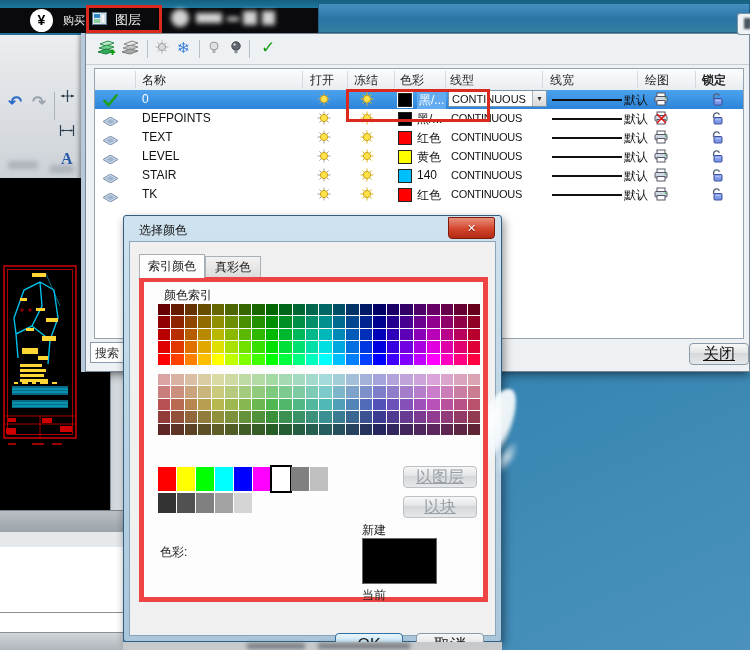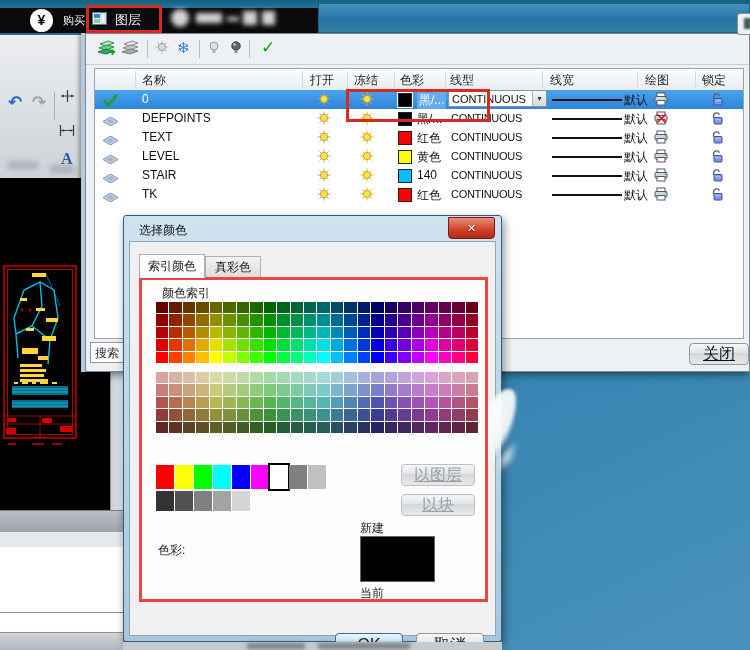--- a/index.html
+++ b/index.html
@@ -76,21 +76,21 @@
   #color-dialog{left:123px;top:215px;width:379px;height:427px;background:linear-gradient(#cfe2ef,#a9c6da);
     border:1px solid #2e5f83;border-radius:3px;box-shadow:2px 4px 10px rgba(0,0,0,.45);box-sizing:border-box;}
   .cd-title{position:absolute;left:15px;top:6px;font-size:12px;color:#111;}
   .cd-close{position:absolute;left:324px;top:1px;width:45px;height:20px;background:linear-gradient(#e8907c,#d4442c 55%,#b22a14);
     border:1px solid #7e1a0a;border-radius:0 2px 4px 4px;color:#fff;font-size:11px;font-weight:bold;
     display:flex;align-items:center;justify-content:center;text-shadow:0 1px 1px #600;}
   .cd-client{position:absolute;left:5px;top:25px;width:367px;height:395px;background:#f0f0f0;border:1px solid #8aa4b8;box-sizing:border-box;}
   .tab{position:absolute;font-size:12px;color:#222;display:flex;align-items:center;justify-content:center;box-sizing:border-box;}
   .tab.active{left:9px;top:12px;width:66px;height:24px;background:#fdfdfd;border:1px solid #a8b0b8;border-bottom:none;z-index:3;}
   .tab.inactive{left:75px;top:14px;width:56px;height:22px;background:linear-gradient(#f2f2f2,#dcdcdc);border:1px solid #a8b0b8;}
-  .tab-panel{position:absolute;left:9px;top:35px;width:349px;height:325px;background:#fdfdfd;border:3px solid #ef4444;box-sizing:border-box;z-index:2;}
+  .tab-panel{position:absolute;left:9px;top:35px;width:349px;height:325px;background:#fdfdfd;border:5px solid #ef4444;box-sizing:border-box;z-index:2;}
   .pal-label{position:absolute;left:20px;top:5px;font-size:12px;color:#222;}
   .bank{position:absolute;left:14px;width:322px;display:grid;grid-template-columns:repeat(24,1fr);gap:1px;background:#fff;}
   .bank1{top:22px;} .bank2{top:92px;}
   .pcell{height:11.4px;}
   .stdrow{position:absolute;left:14px;top:185px;display:grid;grid-template-columns:repeat(9,18px);gap:1px;}
   .stdrow div{height:24px;box-sizing:border-box;}
   .stdrow .selstd{outline:2px solid #000;outline-offset:0;}
   .grayrow{position:absolute;left:14px;top:211px;display:grid;grid-template-columns:repeat(5,18px);gap:1px;}
   .grayrow div{height:20px;}
   .cd-bylayer{position:absolute;left:259px;top:184px;width:74px;height:22px;}
@@ -230,21 +230,21 @@
     <div class="abs ltable">
       <div class="lthead">
         <span class="hlabel" style="left:6px;margin-top:24px;">状态</span>
         <span class="hlabel" style="left:47px;">名称</span>
         <span class="hlabel" style="left:215px;">打开</span>
         <span class="hlabel" style="left:259px;">冻结</span>
         <span class="hlabel" style="left:305px;">色彩</span>
         <span class="hlabel" style="left:355px;">线型</span>
         <span class="hlabel" style="left:455px;">线宽</span>
         <span class="hlabel" style="left:550px;">绘图</span>
-        <span class="hlabel" style="left:607px;">锁定</span>
+        <span class="hlabel" style="left:607px;font-weight:bold;">锁定</span>
         <span class="hsep" style="left:40px;"></span>
           <span class="hsep" style="left:207px;"></span>
         <span class="hsep" style="left:252px;"></span>
           <span class="hsep" style="left:299px;"></span>
         <span class="hsep" style="left:350px;"></span>
           <span class="hsep" style="left:447px;"></span>
         <span class="hsep" style="left:542px;"></span>
           <span class="hsep" style="left:600px;"></span>
       </div>
       <div id="layer-rows">

